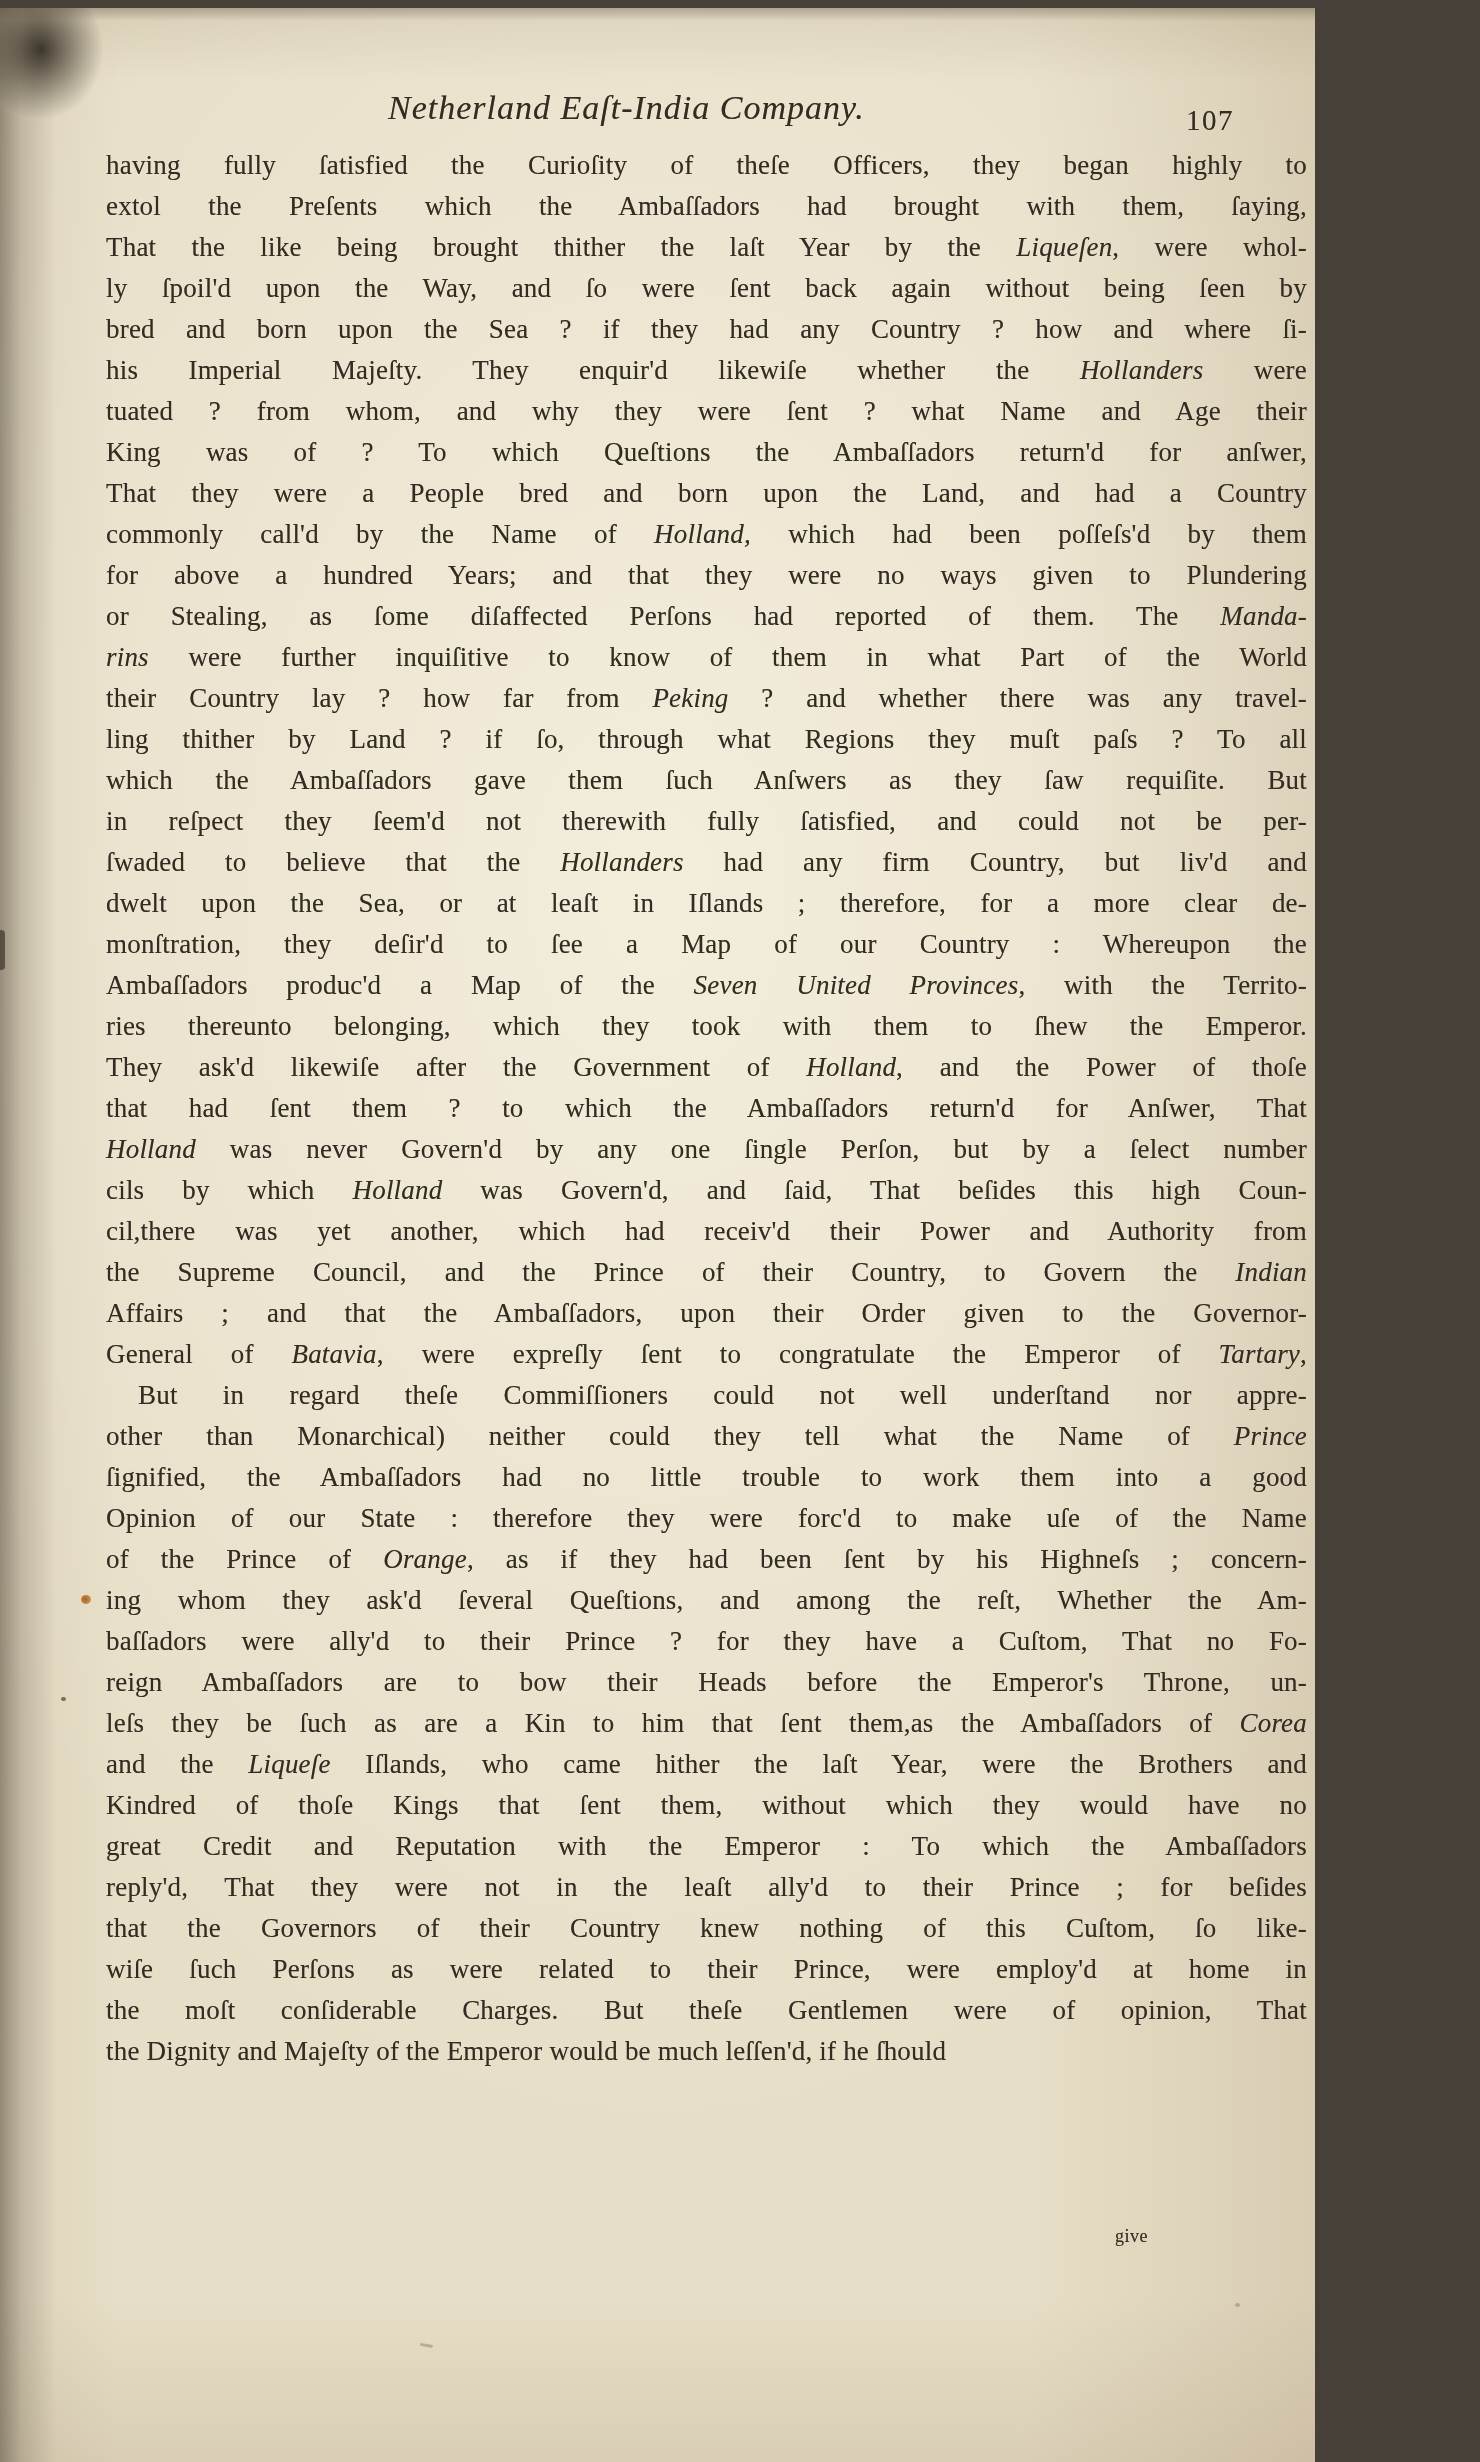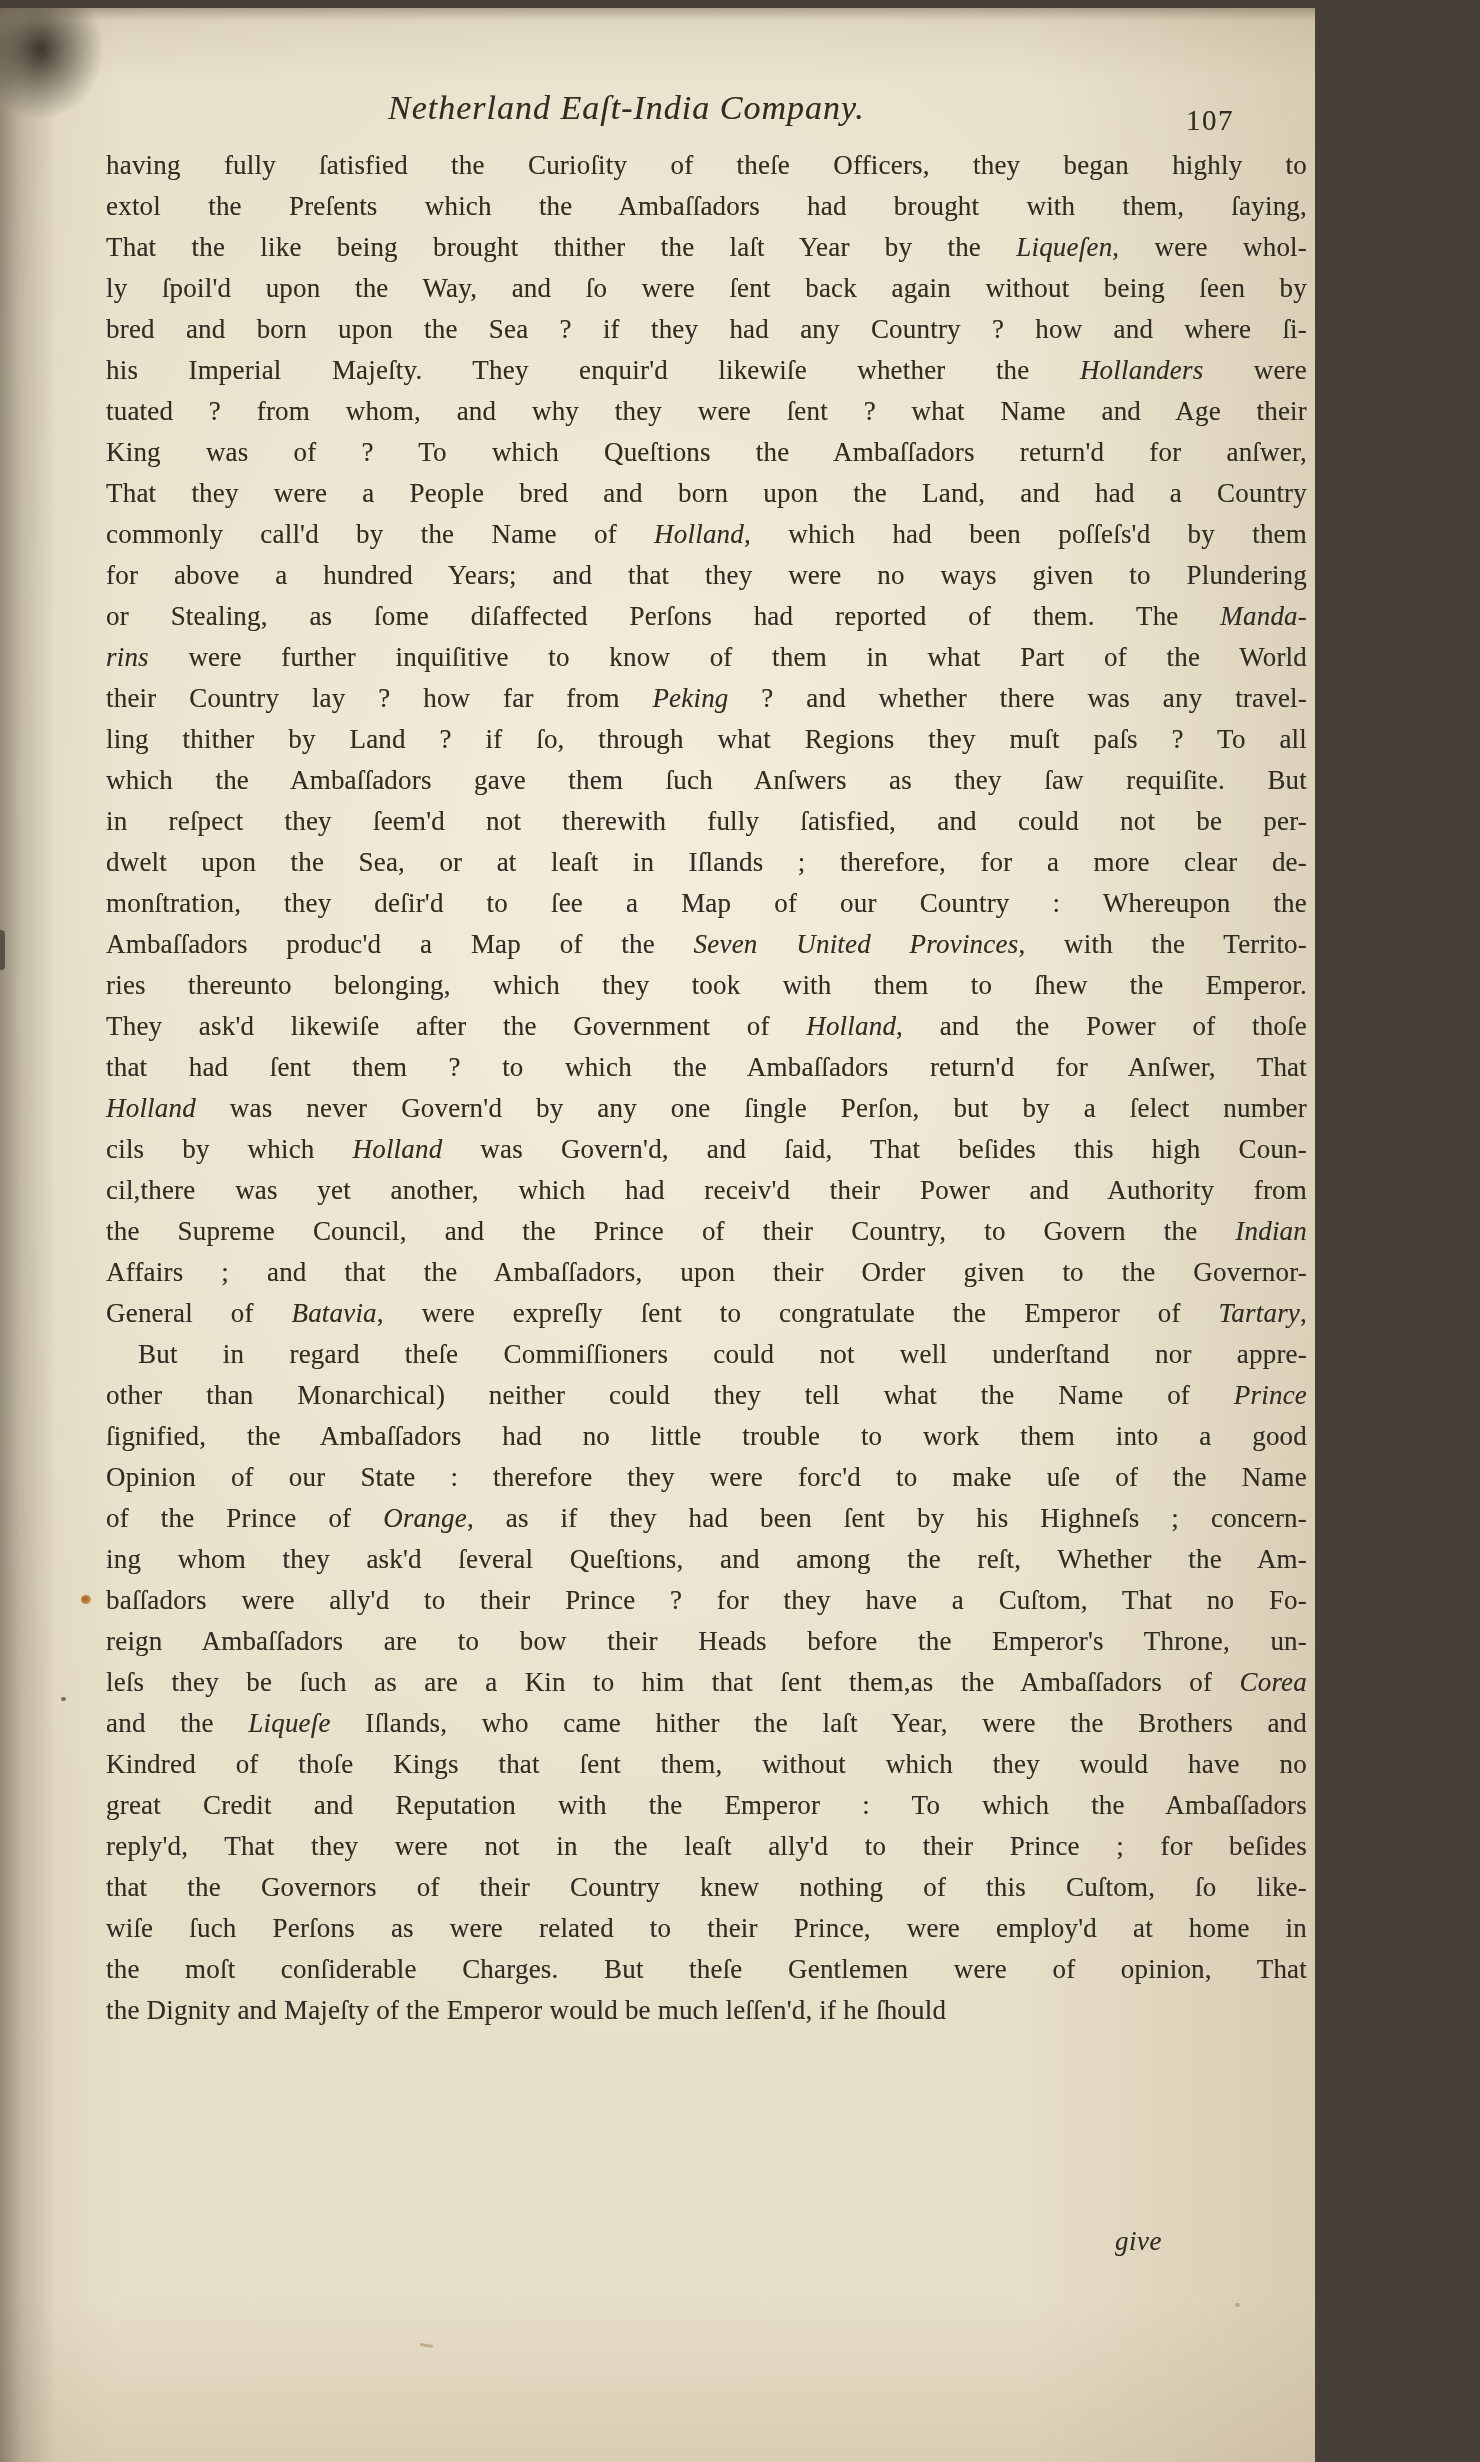--- a/index.html
+++ b/index.html
@@ -61,23 +61,22 @@
     text-align-last: justify;
     height: 41px;
     overflow: visible;
     white-space: nowrap;
   }
   .line.justify-off { text-align-last: left; }
   .line.indent { text-indent: 32px; }
   .line i { font-style: italic; }
   .catchword {
     position: absolute; left: 1115px; top: 2218px;
-    font-size: 27px; letter-spacing: 0.5px;
+    font-size: 18px; letter-spacing: 0.5px;
     text-shadow: 0 0 0.5px rgba(51,44,34,0.40);
-    font-style: italic;
   }
   
   .fleck { position: absolute; border-radius: 50%; }
   .fleck.rust  { width: 10.2px; height: 9.2px; background: radial-gradient(circle at 40% 45%, #a65f28, #c8924e 70%, rgba(200,146,78,0) 100%); }
   .fleck.dark  { width: 4.6px;  height: 4.1px;  background: rgba(60,50,36,0.65); }
   .fleck.fiber { width: 13.3px; height: 2.6px;  background: rgba(140,115,75,0.45); border-radius: 2px; }
 </style>
 </head>
 <body>
 
@@ -104,20 +103,21 @@
       <div class="line"><span>King was of ? To which Queſtions the Ambaſſadors return'd for anſwer,</span></div>
       <div class="line"><span>That they were a People bred and born upon the Land, and had a Country</span></div>
       <div class="line"><span>commonly call'd by the Name of </span><i>Holland,</i><span> which had been poſſeſs'd by them</span></div>
       <div class="line"><span>for above a hundred Years; and that they were no ways given to Plundering</span></div>
       <div class="line"><span>or Stealing, as ſome diſaffected Perſons had reported of them. The </span><i>Manda-</i></div>
       <div class="line"><i>rins</i><span> were further inquiſitive to know of them in what Part of the World</span></div>
       <div class="line"><span>their Country lay ? how far from </span><i>Peking</i><span> ? and whether there was any travel-</span></div>
       <div class="line"><span>ling thither by Land ? if ſo, through what Regions they muſt paſs ? To all</span></div>
       <div class="line"><span>which the Ambaſſadors gave them ſuch Anſwers as they ſaw requiſite. But</span></div>
       <div class="line"><span>in reſpect they ſeem'd not therewith fully ſatisfied, and could not be per-</span></div>
+      <div class="line"><span>ſwaded to believe that the </span><i>Hollanders</i><span> had any firm Country, but liv'd and</span></div>
       <div class="line"><span>dwelt upon the Sea, or at leaſt in Iſlands ; therefore, for a more clear de-</span></div>
       <div class="line"><span>monſtration, they deſir'd to ſee a Map of our Country : Whereupon the</span></div>
       <div class="line"><span>Ambaſſadors produc'd a Map of the </span><i>Seven United Provinces</i><span>, with the Territo-</span></div>
       <div class="line"><span>ries thereunto belonging, which they took with them to ſhew the Emperor.</span></div>
       <div class="line"><span>They ask'd likewiſe after the Government of </span><i>Holland</i><span>, and the Power of thoſe</span></div>
       <div class="line"><span>that had ſent them ? to which the Ambaſſadors return'd for Anſwer, That</span></div>
       <div class="line"><i>Holland</i><span> was never Govern'd by any one ſingle Perſon, but by a ſelect number</span></div>
       <div class="line"><span>cils by which </span><i>Holland</i><span> was Govern'd, and ſaid, That beſides this high Coun-</span></div>
       <div class="line"><span>cil,there was yet another, which had receiv'd their Power and Authority from</span></div>
       <div class="line"><span>the Supreme Council, and the Prince of their Country, to Govern the </span><i>Indian</i></div>

